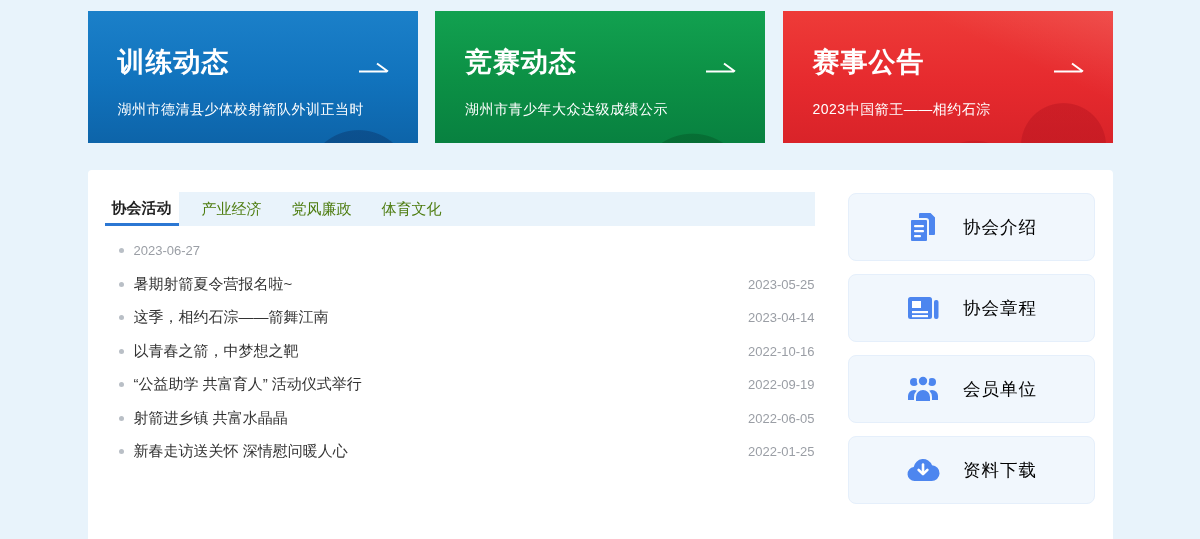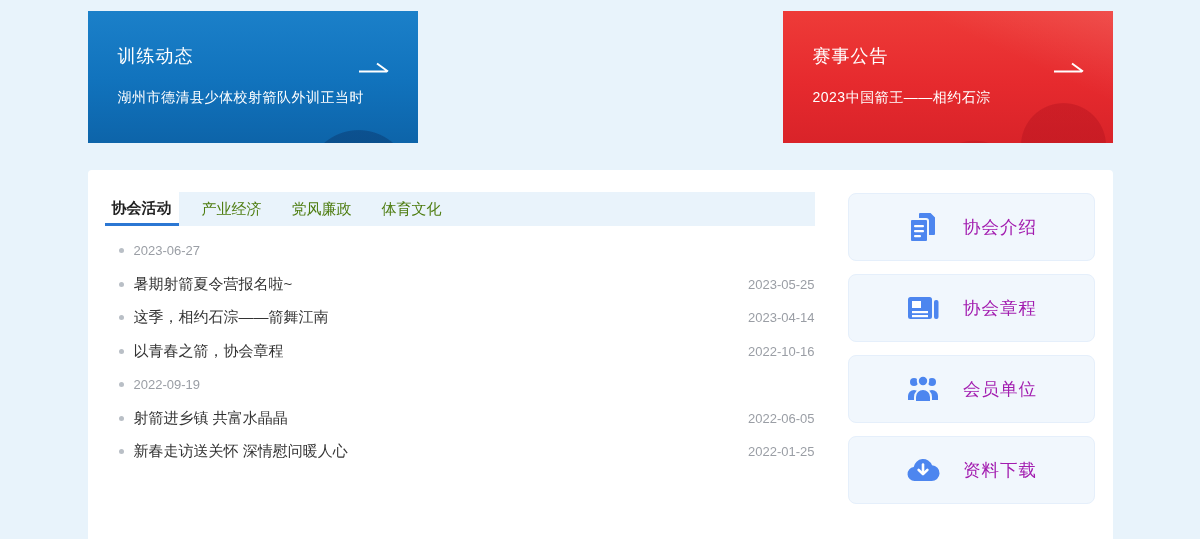--- a/index.html
+++ b/index.html
@@ -29,21 +29,21 @@
       radial-gradient(circle at 30% 150%, rgba(4,90,40,.30) 0 58px, transparent 59px),
       linear-gradient(180deg,#12a150 0%, #0c9045 52%, #088140 100%);
   }
   .banner-red {
     background:
       linear-gradient(205deg, rgba(255,255,255,.10) 0%, rgba(255,255,255,0) 32%),
       radial-gradient(circle at 85% 102%, rgba(178,18,30,.42) 0 42px, transparent 43px),
       radial-gradient(circle at 58% 135%, rgba(178,18,30,.32) 0 48px, transparent 49px),
       linear-gradient(180deg,#ee3b38 0%, #e62a2e 55%, #d92329 100%);
   }
-  .banner-title { font-size:18px; font-weight:normal; letter-spacing:1px; }
+  .banner-title { font-size:27px; font-weight:bold; letter-spacing:1px; }
   .banner-sub { font-size:14px; margin-top:21px; letter-spacing:.5px; }
   .banner-arrow { position:absolute; right:26px; top:50px; }
 
   
   .main-panel {
     margin-top:27px; height:452px; background:#fff; border-radius:4px;
     display:flex;
   }
   .news-section { width:745px; padding:22px 0 0 17px; }
 
@@ -71,34 +71,41 @@
     flex:1; padding:23px 18px 0 0;
     display:flex; flex-direction:column; gap:13px; align-items:flex-end;
   }
   .quick-card {
     width:247px; height:68px; background:#f1f7fd;
     border:1px solid #e5effb; border-radius:8px;
     display:flex; align-items:center; justify-content:center; gap:22px;
     cursor:pointer;
   }
   .q-icon { width:36px; height:36px; flex:none; display:flex; }
-  .q-label { font-size:17.5px; color:#a21caf; letter-spacing:1px; }
+  .q-label { font-size:17.5px; color:#000000; letter-spacing:1px; }
 </style>
 </head>
 <body>
 
 <div class="container">
 
   <div class="banner-row">
     <a class="banner banner-blue">
       <div class="banner-title">训练动态</div>
       <svg class="banner-arrow" width="34" height="14" viewBox="0 0 34 14">
         <path d="M1 10.5 H29 M19 2.5 L30 10.5" stroke="#ffffff" stroke-width="2" fill="none"></path>
       </svg>
       <div class="banner-sub">湖州市德清县少体校射箭队外训正当时</div>
+    </a>
+    <a class="banner banner-green">
+      <div class="banner-title">竞赛动态</div>
+      <svg class="banner-arrow" width="34" height="14" viewBox="0 0 34 14">
+        <path d="M1 10.5 H29 M19 2.5 L30 10.5" stroke="#ffffff" stroke-width="2" fill="none"></path>
+      </svg>
+      <div class="banner-sub">湖州市青少年大众达级成绩公示</div>
     </a>
     <a class="banner banner-red">
       <div class="banner-title">赛事公告</div>
       <svg class="banner-arrow" width="34" height="14" viewBox="0 0 34 14">
         <path d="M1 10.5 H29 M19 2.5 L30 10.5" stroke="#ffffff" stroke-width="2" fill="none"></path>
       </svg>
       <div class="banner-sub">2023中国箭王——相约石淙</div>
     </a>
   </div>
 
@@ -122,25 +129,26 @@
           <span class="news-title">暑期射箭夏令营报名啦~</span>
           <span class="news-date">2023-05-25</span>
         </li>
         <li class="news-item">
           <span class="dot"></span>
           <span class="news-title">这季，相约石淙——箭舞江南</span>
           <span class="news-date">2023-04-14</span>
         </li>
         <li class="news-item">
           <span class="dot"></span>
-          <span class="news-title">以青春之箭，协会章程</span>
+          <span class="news-title">以青春之箭，中梦想之靶</span>
           <span class="news-date">2022-10-16</span>
         </li>
         <li class="news-item">
           <span class="dot"></span>
+          <span class="news-title">“公益助学 共富育人” 活动仪式举行</span>
           <span class="news-date">2022-09-19</span>
         </li>
         <li class="news-item">
           <span class="dot"></span>
           <span class="news-title">射箭进乡镇 共富水晶晶</span>
           <span class="news-date">2022-06-05</span>
         </li>
         <li class="news-item">
           <span class="dot"></span>
           <span class="news-title">新春走访送关怀 深情慰问暖人心</span>

